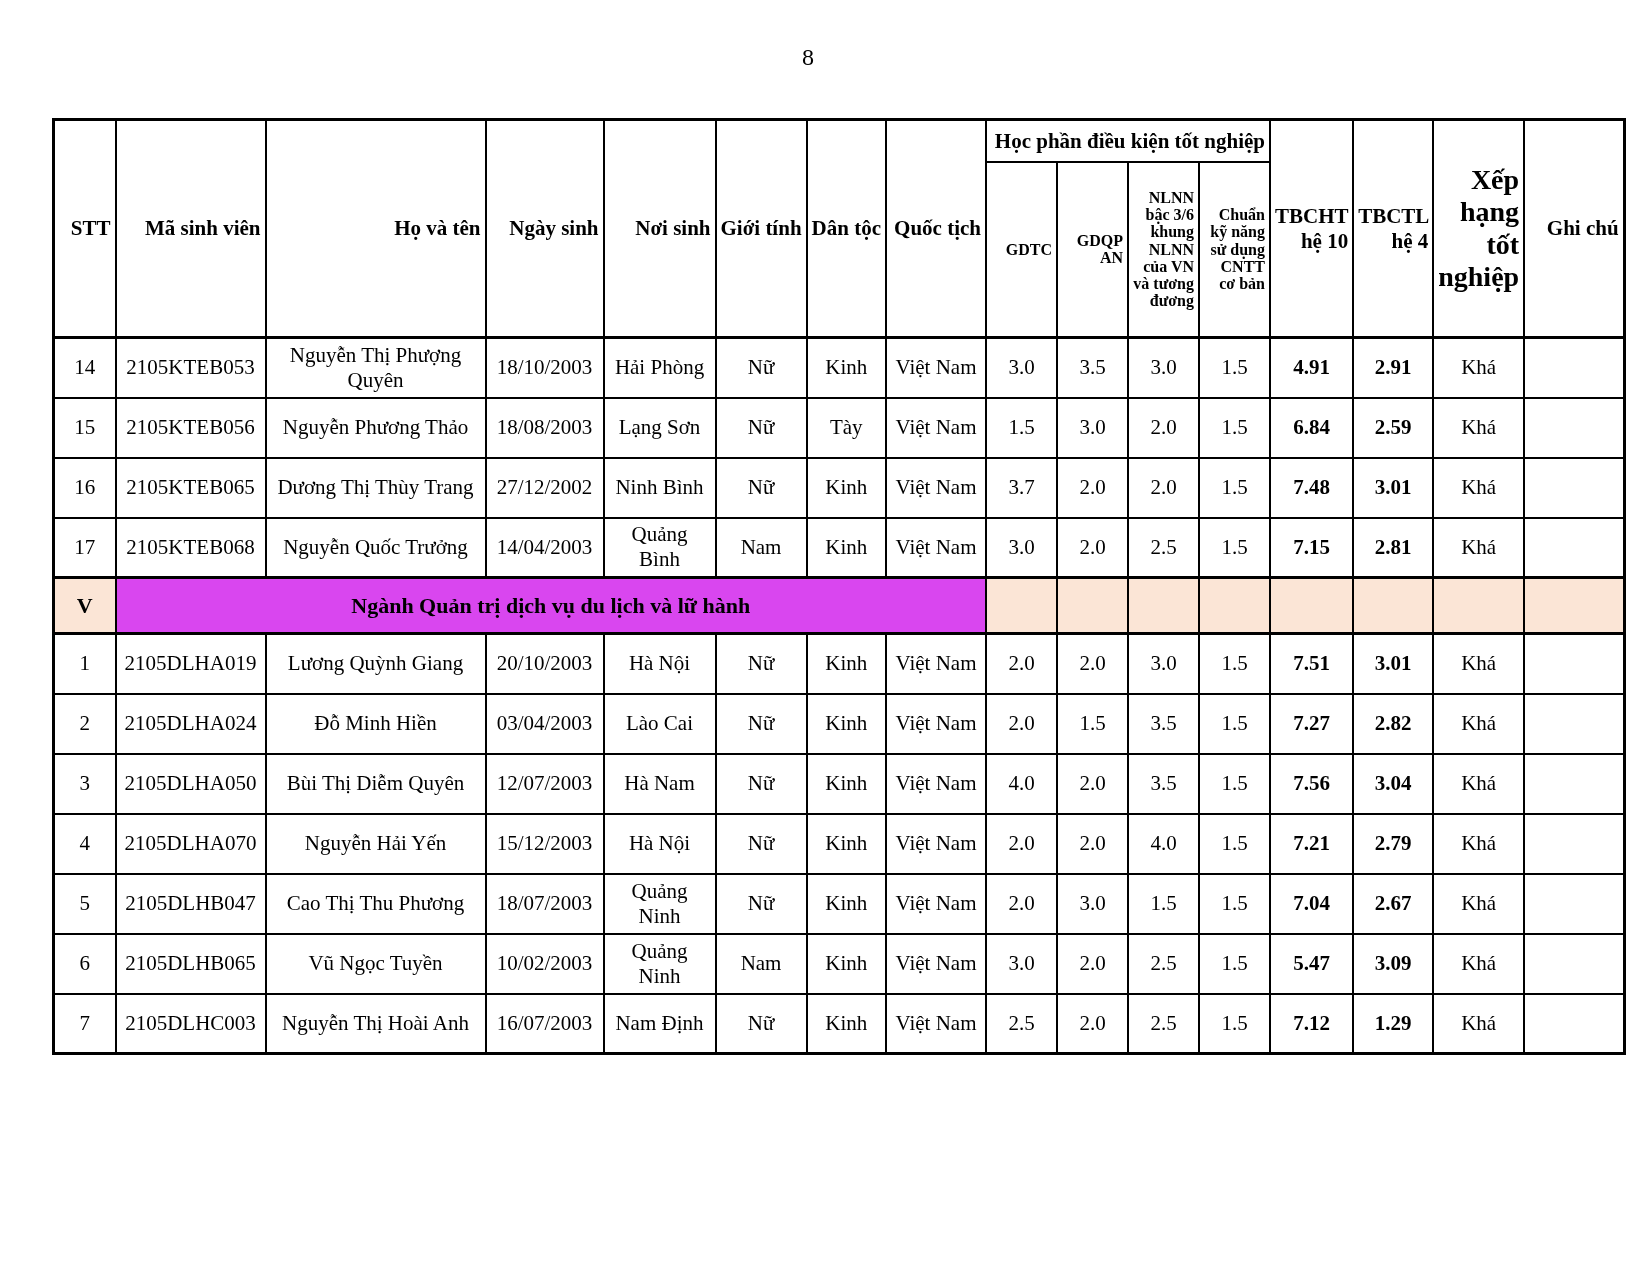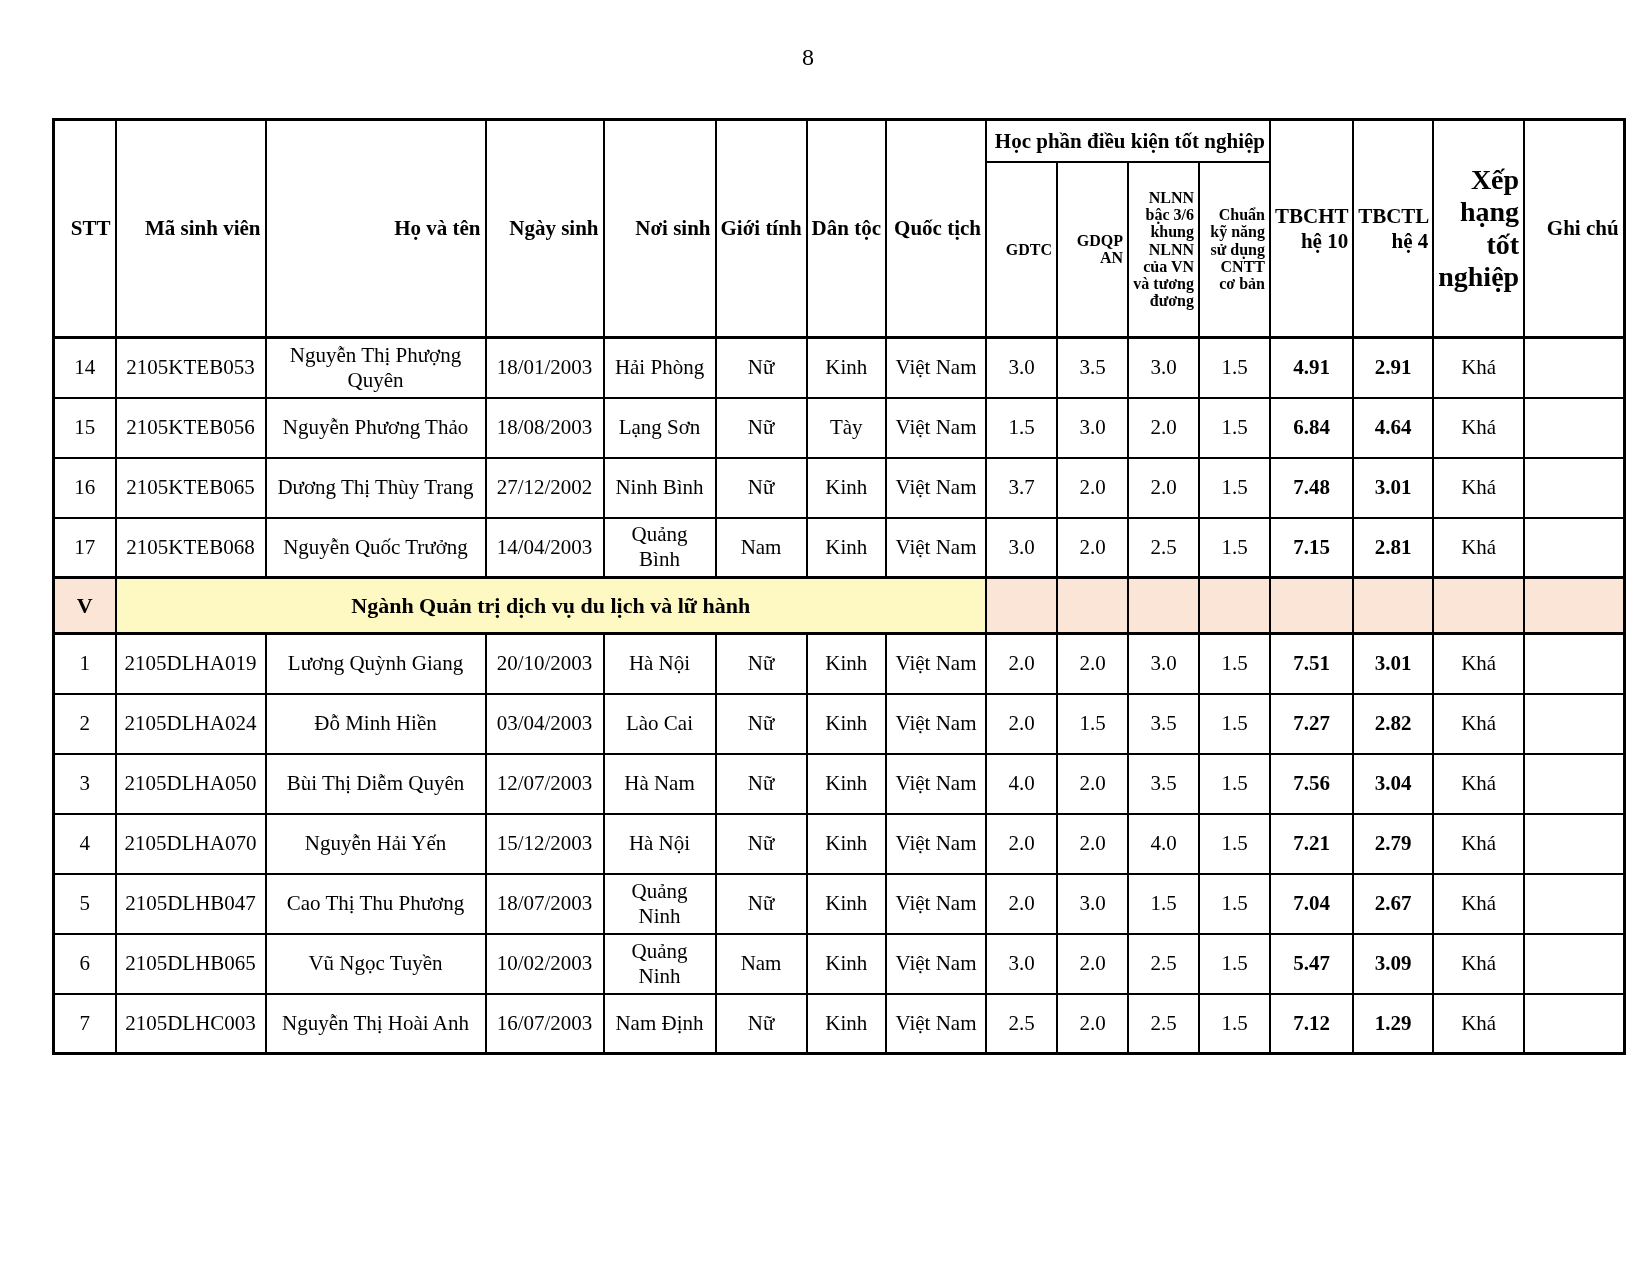--- a/index.html
+++ b/index.html
@@ -100,21 +100,21 @@
       <th class="sub">GDQP AN</th>
       <th class="sub">NLNN bậc 3/6 khung NLNN của VN và tương đương</th>
       <th class="sub">Chuẩn kỹ năng sử dụng CNTT cơ bản</th>
     </tr>
   </thead>
   <tbody>
       <tr class="first-data">
         <td class="c">14</td>
         <td class="c">2105KTEB053</td>
         <td class="name">Nguyễn Thị Phượng Quyên</td>
-        <td class="c">18/01/2003</td>
+        <td class="c">18/10/2003</td>
         <td class="c">Hải Phòng</td>
         <td class="c">Nữ</td>
         <td class="c">Kinh</td>
         <td class="c">Việt Nam</td>
         <td class="c">3.0</td>
         <td class="c">3.5</td>
         <td class="c">3.0</td>
         <td class="c">1.5</td>
         <td class="c bold">4.91</td>
         <td class="c bold">2.91</td>
@@ -128,21 +128,21 @@
         <td class="c">18/08/2003</td>
         <td class="c">Lạng Sơn</td>
         <td class="c">Nữ</td>
         <td class="c">Tày</td>
         <td class="c">Việt Nam</td>
         <td class="c">1.5</td>
         <td class="c">3.0</td>
         <td class="c">2.0</td>
         <td class="c">1.5</td>
         <td class="c bold">6.84</td>
-        <td class="c bold">4.64</td>
+        <td class="c bold">2.59</td>
         <td class="c">Khá</td>
         <td class="c"></td>
       </tr>
       <tr>
         <td class="c">16</td>
         <td class="c">2105KTEB065</td>
         <td class="name">Dương Thị Thùy Trang</td>
         <td class="c">27/12/2002</td>
         <td class="c">Ninh Bình</td>
         <td class="c">Nữ</td>
@@ -170,21 +170,21 @@
         <td class="c">2.0</td>
         <td class="c">2.5</td>
         <td class="c">1.5</td>
         <td class="c bold">7.15</td>
         <td class="c bold">2.81</td>
         <td class="c">Khá</td>
         <td class="c"></td>
       </tr>
       <tr class="section">
         <td class="c" style="background: rgb(251, 229, 214);">V</td>
-        <td class="name" colspan="7" style="background: #fef9c3;">Ngành Quản trị dịch vụ du lịch và lữ hành</td>
+        <td class="name" colspan="7" style="background: #d946ef;">Ngành Quản trị dịch vụ du lịch và lữ hành</td>
         <td class="c" style="background: rgb(251, 229, 214);"></td>
         <td class="c" style="background: rgb(251, 229, 214);"></td>
         <td class="c" style="background: rgb(251, 229, 214);"></td>
         <td class="c" style="background: rgb(251, 229, 214);"></td>
         <td class="c" style="background: rgb(251, 229, 214);"></td>
         <td class="c" style="background: rgb(251, 229, 214);"></td>
         <td class="c" style="background: rgb(251, 229, 214);"></td>
         <td class="c" style="background: rgb(251, 229, 214);"></td>
       </tr>
       <tr>

